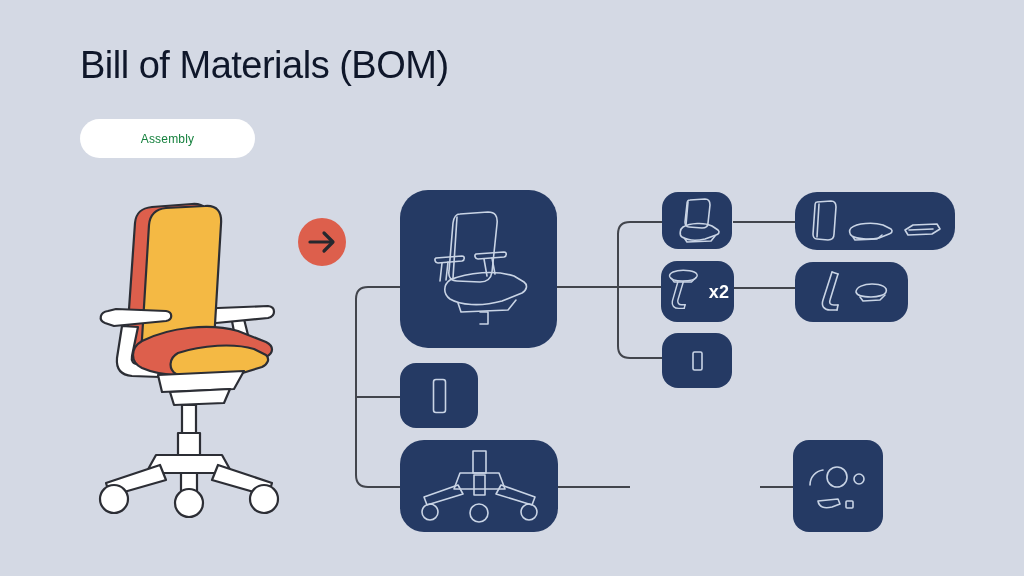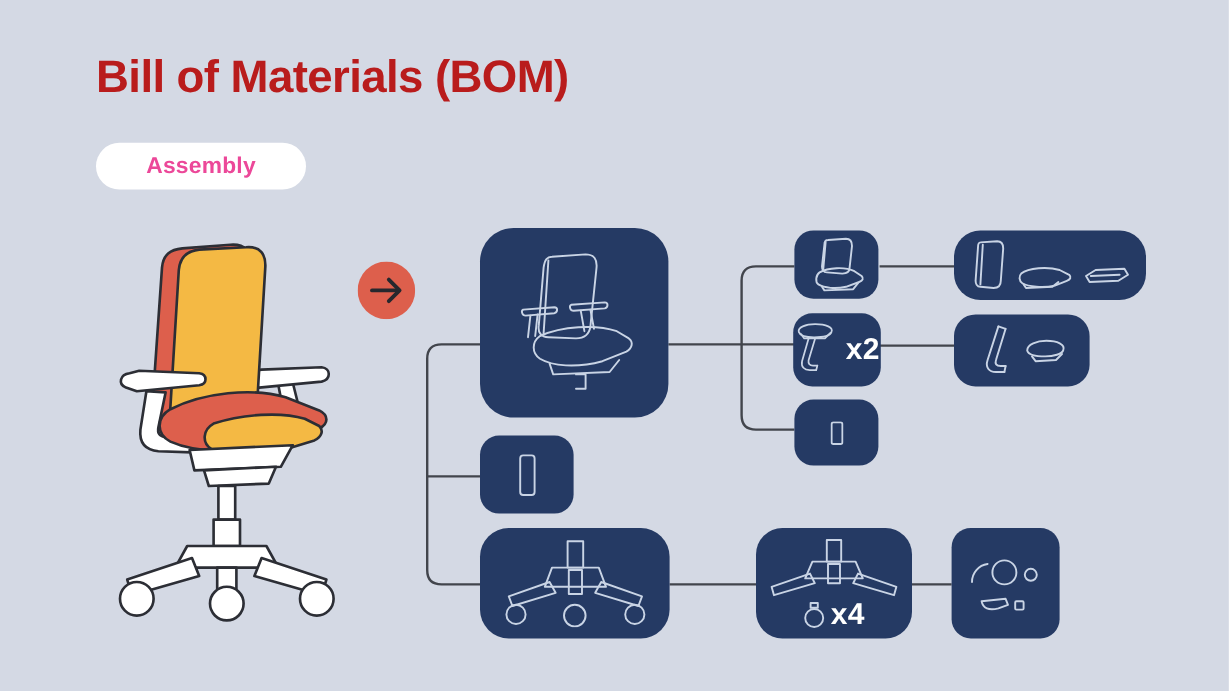--- a/index.html
+++ b/index.html
@@ -3,37 +3,37 @@
 <meta charset="utf-8">
 <style>
   html,body{margin:0;padding:0;}
   body{font-family:"Liberation Sans", sans-serif;}
   .canvas{
     position:relative;width:1024px;height:576px;overflow:hidden;
     background:#d4d9e4;
   }
   .page-title{
     position:absolute;left:80px;top:44px;
-    font-size:38px;font-weight:bold;letter-spacing:-.5px;color:#b91c1c;
+    font-size:38px;font-weight:normal;letter-spacing:-.5px;color:#0f172a;
   }
   .badge{
     position:absolute;height:39px;background:#ffffff;border-radius:20px;
     display:flex;align-items:center;justify-content:center;
-    font-size:19px;font-weight:bold;color:#ec4899;letter-spacing:.2px;
+    font-size:12px;font-weight:normal;color:#15803d;letter-spacing:.2px;
   }
   .badge.assembly{left:80px;top:119px;width:175px;}
   .badge.subassemblies{left:347px;top:119px;width:261px;}
   .node{
     position:absolute;background:#253a64;z-index:2;
     display:flex;align-items:center;justify-content:center;
   }
   .node svg{display:block;}
   .lineart{stroke:#c9d4e5;stroke-width:1.6;fill:none;stroke-linejoin:round;stroke-linecap:round;}
   .qty{
-    color:#ffffff;font-weight:bold;font-size:25px;letter-spacing:.3px;
+    color:#ffffff;font-weight:bold;font-size:18px;letter-spacing:.3px;
     line-height:1;
   }
   #connectors{position:absolute;left:0;top:0;z-index:1;}
   #chair-illustration{position:absolute;left:86px;top:193px;z-index:2;}
   #arrow-badge{position:absolute;left:298px;top:218px;z-index:2;}
   
   .n-top{left:400px;top:190px;width:157px;height:158px;border-radius:28px;}
   .n-gaslift{left:400px;top:363px;width:78px;height:65px;border-radius:16px;}
   .n-base{left:400px;top:440px;width:158px;height:92px;border-radius:24px;}
   .n-seatback{left:662px;top:192px;width:70px;height:57px;border-radius:16px;}
@@ -194,40 +194,20 @@
         <path d="M24 4 L 15 32 C 13 38 16 42 22 42 L 29 42"></path>
         <path d="M30 6 L 22 32 C 21 35 22 37 26 37 L 30 37"></path>
         <path d="M24 4 L 30 6"></path>
         <path d="M29 42 L 30 37"></path>
         <path d="M48 24 C 48 19 56 16 64 16 C 73 16 80 19 78 24 C 77 27 70 29 63 29 C 55 29 49 28 48 24 Z"></path>
         <path d="M52 29 L 55 33 L 72 32 L 77 27"></path>
       </g>
     </svg>
   </div>
 
-  <div class="node n-casters">
-    <svg width="116" height="50" viewBox="0 0 116 50">
-      <g class="lineart" stroke-width="1.4">
-        <path d="M52 2 h12 v18 h-12 z"></path>
-        <path d="M40 20 L 76 20 L 82 34 L 34 34 Z"></path>
-        <path d="M53 22 h10 v16 h-10 z"></path>
-        <path d="M38 30 L 6 41 L 8 48 L 42 38 Z"></path>
-        <path d="M78 30 L 110 41 L 108 48 L 74 38 Z"></path>
-      </g>
-    </svg>
-    <div class="casters-bottom">
-      <svg width="19" height="23" viewBox="0 0 19 23">
-        <g class="lineart" stroke-width="1.4">
-          <path d="M6.5 1.5 h6 v4 h-6 z"></path>
-          <circle cx="9.5" cy="14" r="7.5"></circle>
-        </g>
-      </svg>
-      <span class="qty">x4</span>
-    </div>
-  </div>
 
   <div class="node n-hardware">
     <svg width="64" height="58" viewBox="0 0 64 58">
       <g class="lineart" stroke-width="1.4">
         <path d="M4 28 A 15 15 0 0 1 17 13"></path>
         <circle cx="31" cy="20" r="10"></circle>
         <circle cx="53" cy="22" r="5"></circle>
         <path d="M12 44 L 32 42 L 34 47 L 26 50 C 18 52 13 50 12 44 Z"></path>
         <rect x="40" y="44" width="7" height="7" rx="1"></rect>
       </g>

